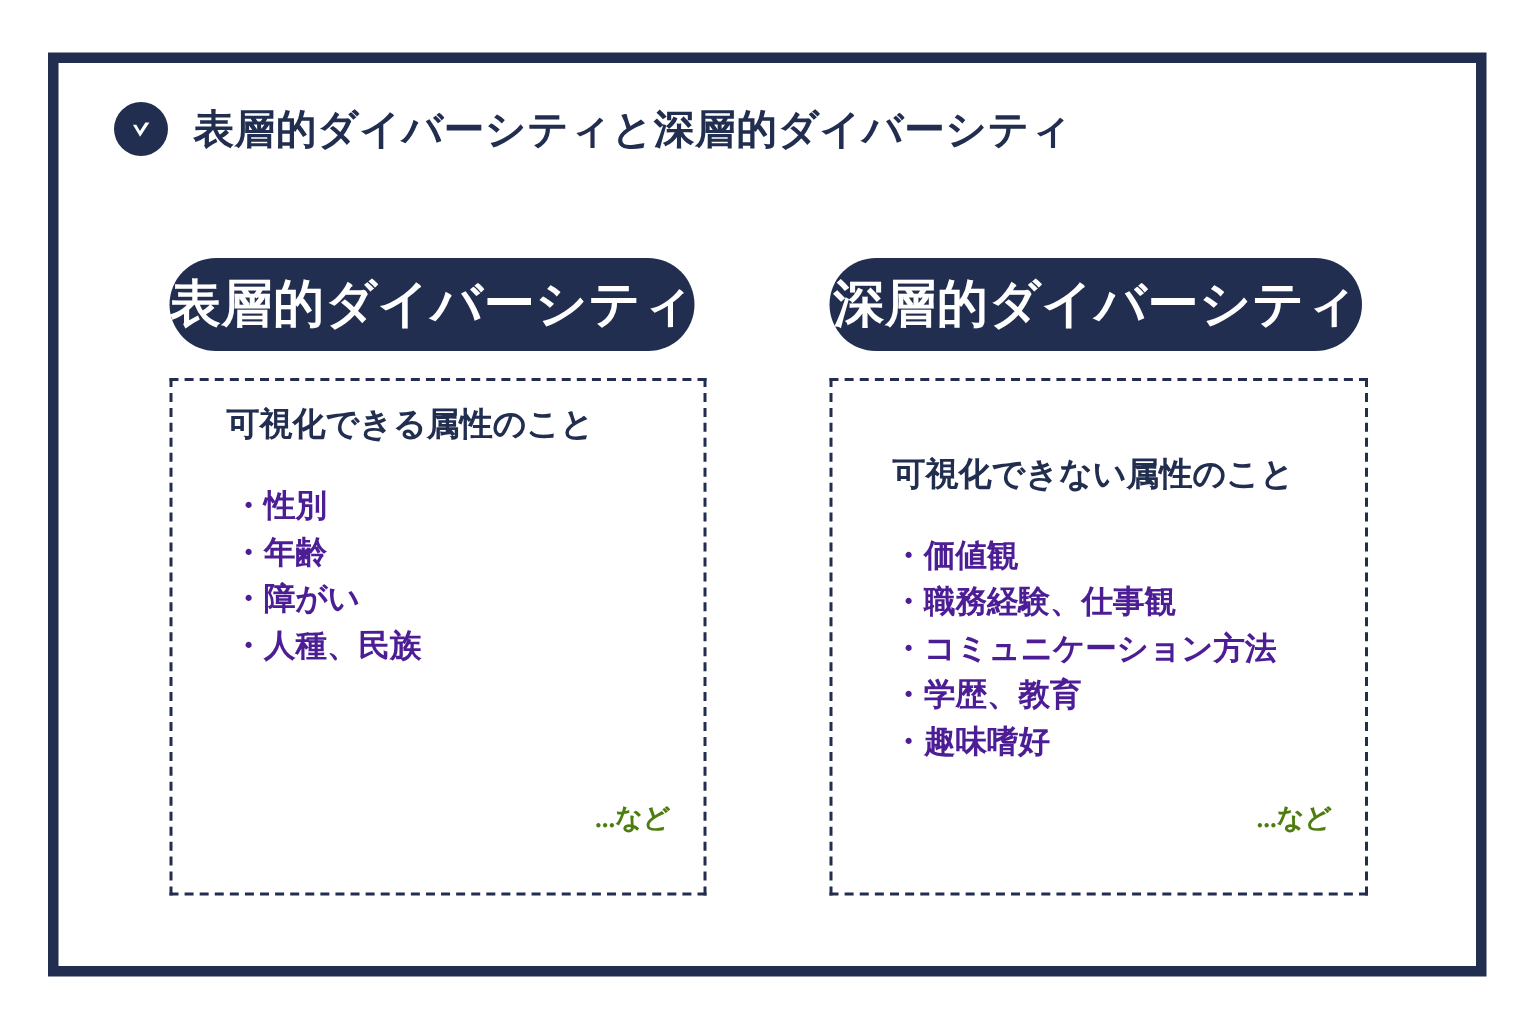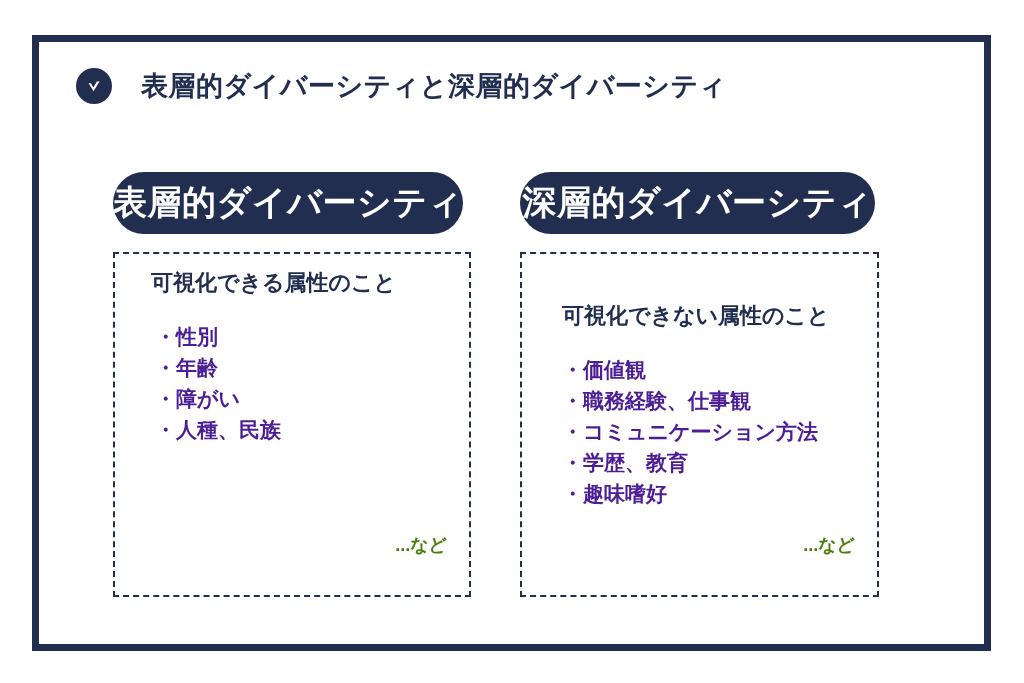--- a/index.html
+++ b/index.html
@@ -34,21 +34,21 @@
     background: #ffffff;
   }
 
   
   .title-row {
     position: absolute;
     left: 76px;
     top: 68px;
     display: flex;
     align-items: center;
-    gap: 29px;
+    gap: 17px;
   }
   .check-badge {
     width: 36px;
     height: 36px;
     border-radius: 50%;
     background: #222e4f;
     display: flex;
     align-items: center;
     justify-content: center;
     flex: 0 0 auto;
@@ -71,21 +71,21 @@
     width: 1024px;
     height: 683px;
     pointer-events: none;
   }
   .column {
     position: absolute;
     top: 172px;
     pointer-events: auto;
   }
   .column.left  { left: 113px;  width: 358px; }
-  .column.right { left: 520px;  width: 359px; }
+  .column.right { left: 553px;  width: 359px; }
 
   
   .pill {
     box-sizing: border-box;
     height: 62px;
     border-radius: 31px;
     background: #222e4f;
     color: #ffffff;
     font-size: 34px;
     font-weight: bold;
@@ -100,20 +100,21 @@
 
   
   .dashed-box {
     box-sizing: border-box;
     margin-top: 18px;
     height: 345px;
     border: 2px dashed #222e4f;
     background: #ffffff;
     position: relative;
     padding: 16px 14px 0 26px;
+    font-family: Liberation Serif, serif;
   }
   .column.left  .dashed-box { width: 358px; }
   .column.right .dashed-box { width: 359px; }
 
   .box-heading {
     font-size: 22px;
     font-weight: bold;
     color: #222e4f;
     line-height: 1.2;
     white-space: nowrap;

